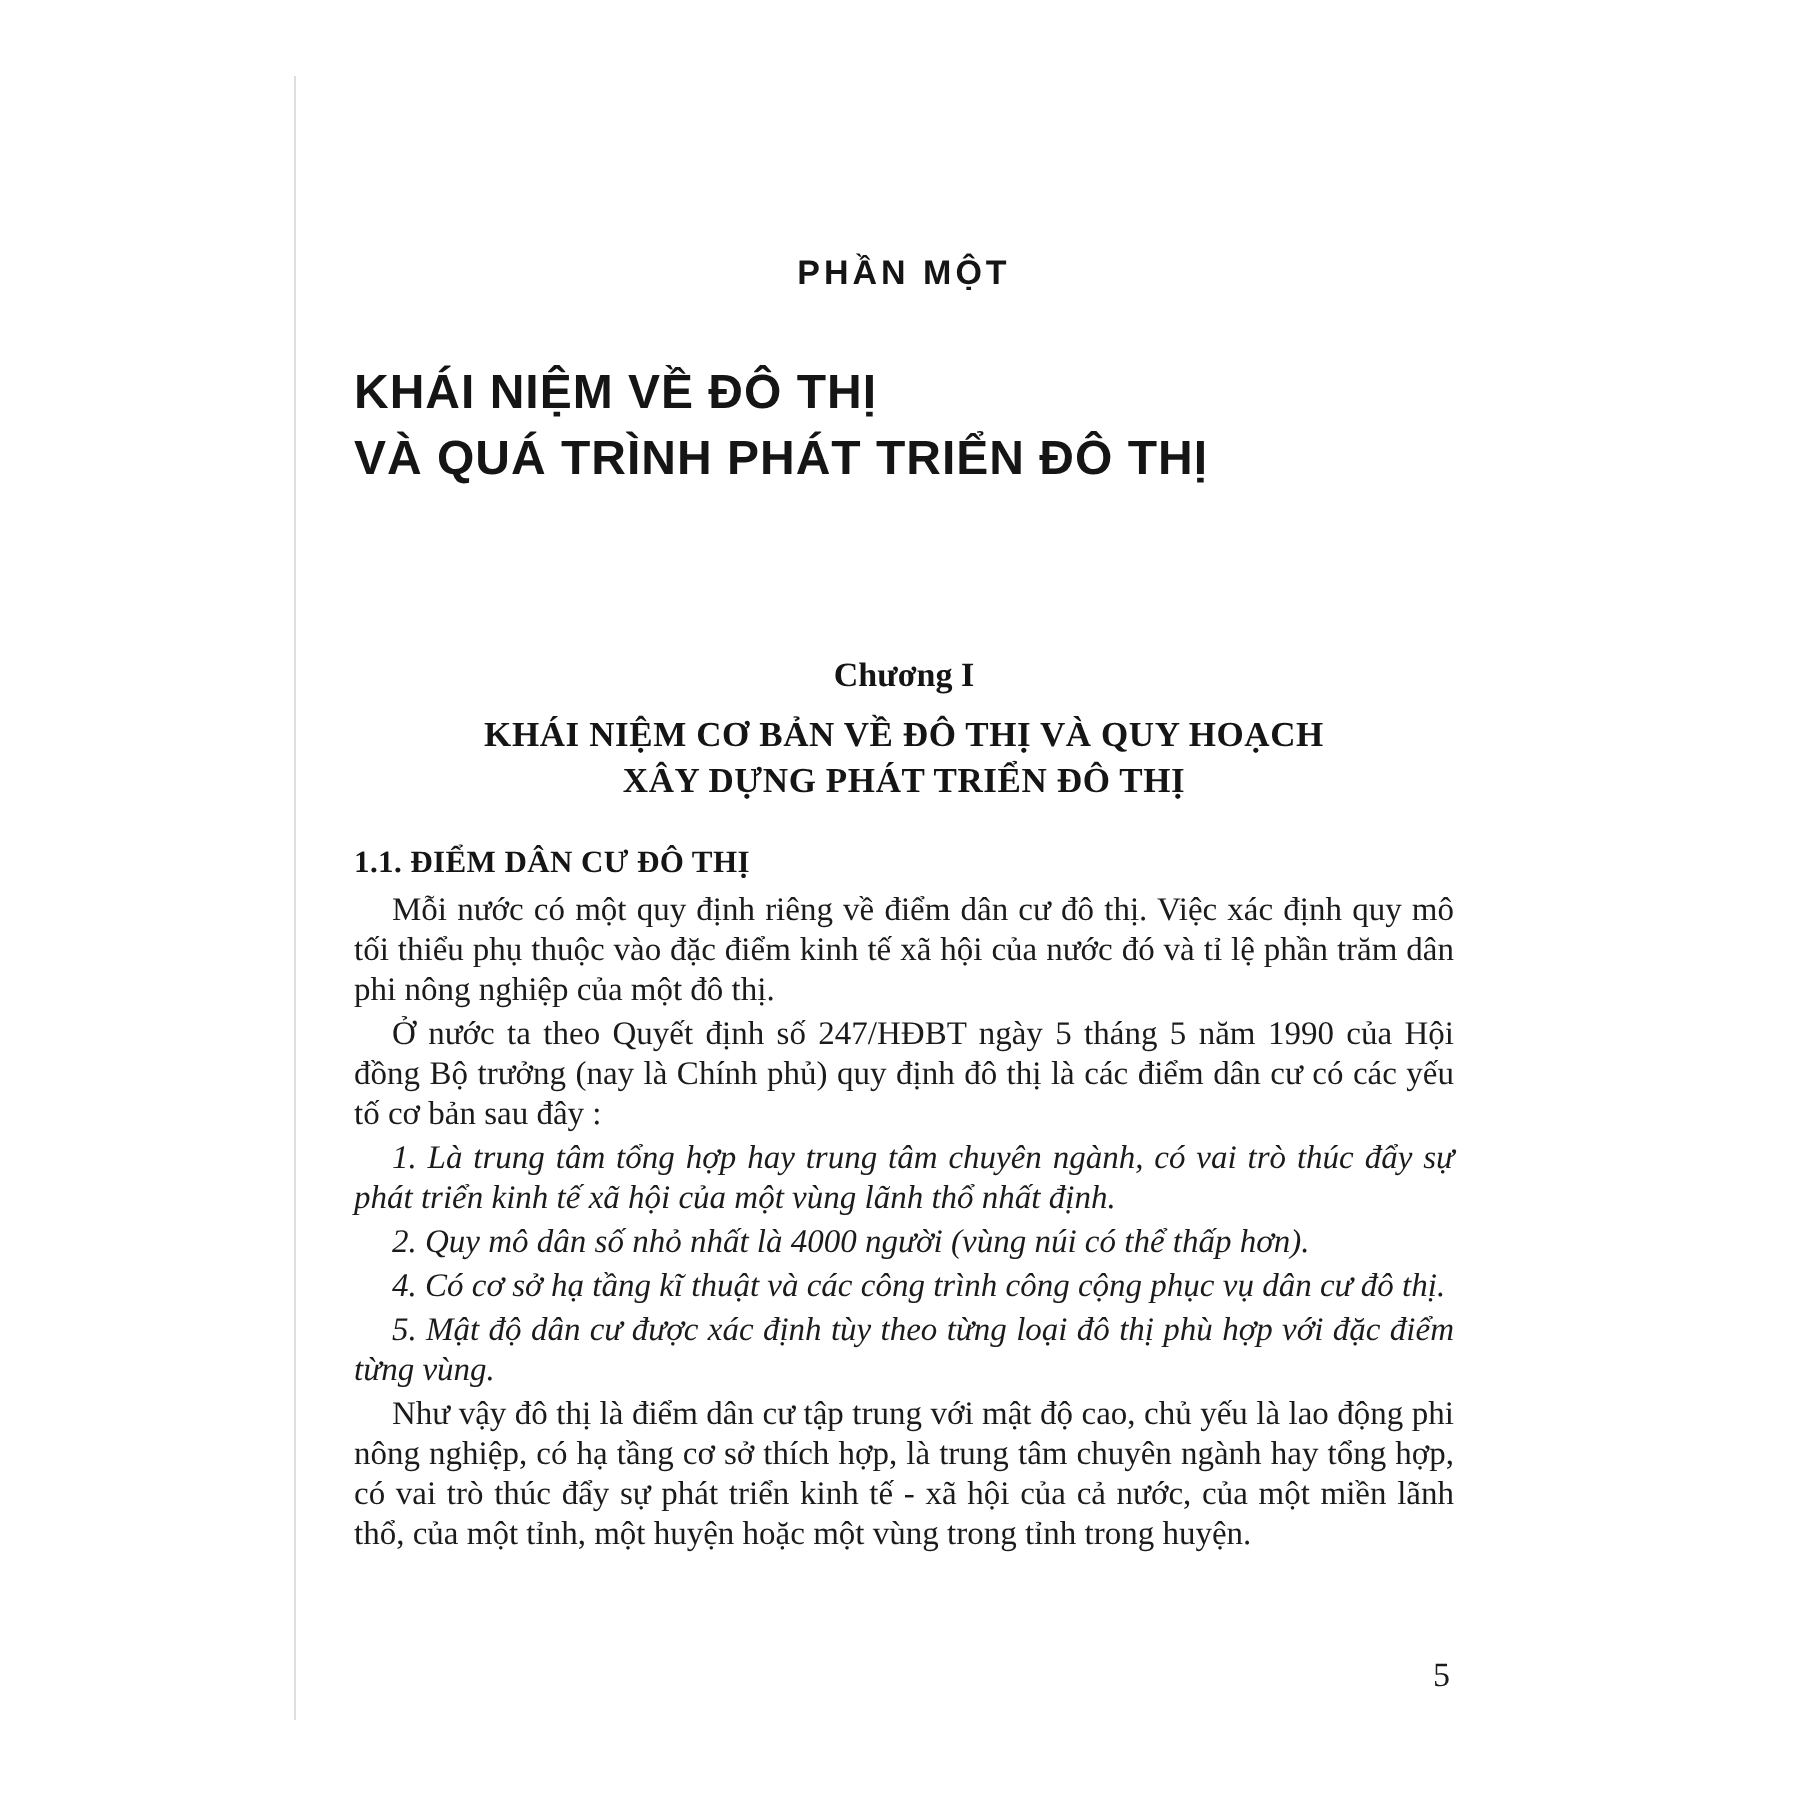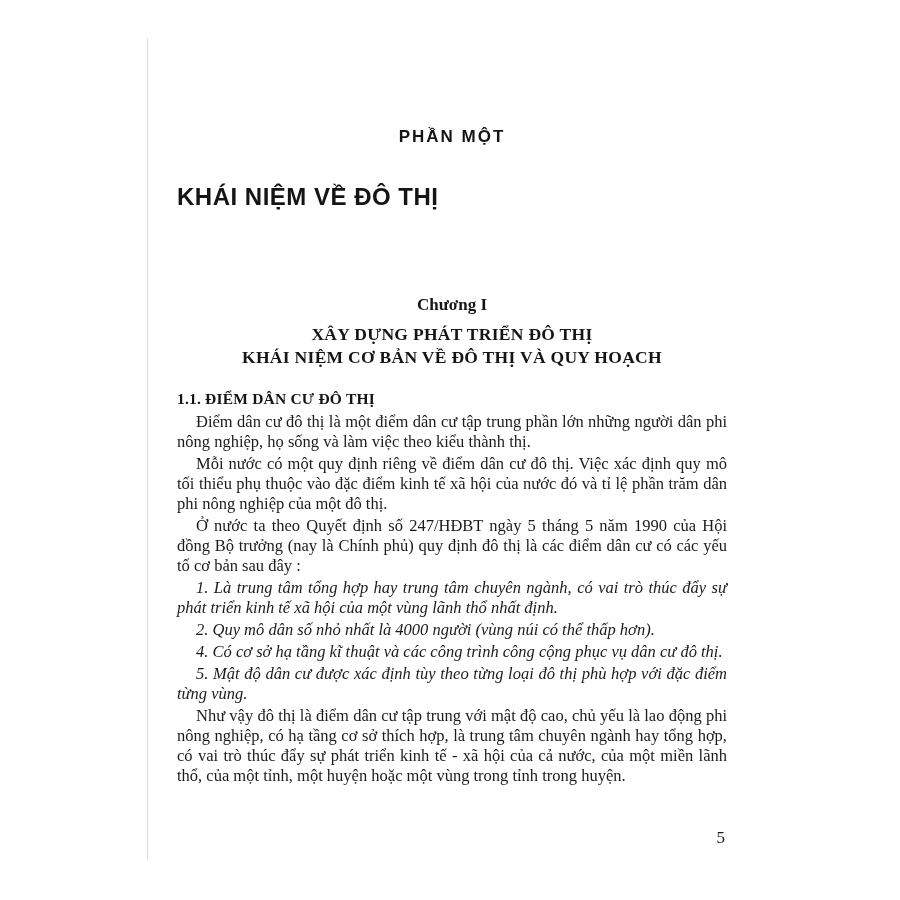--- a/index.html
+++ b/index.html
@@ -101,33 +101,33 @@
 <div class="page">
 
   <div class="edge-line"></div>
 
   <div class="content">
 
     <div class="part-label">PHẦN MỘT</div>
 
     <div class="book-title">
       <div>KHÁI NIỆM VỀ ĐÔ THỊ</div>
+      <div>VÀ QUÁ TRÌNH PHÁT TRIỂN ĐÔ THỊ</div>
     </div>
 
     <div class="chapter-label">Chương I</div>
 
     <div class="chapter-title">
+      <div>KHÁI NIỆM CƠ BẢN VỀ ĐÔ THỊ VÀ QUY HOẠCH</div>
       <div>XÂY DỰNG PHÁT TRIỂN ĐÔ THỊ</div>
-      <div>KHÁI NIỆM CƠ BẢN VỀ ĐÔ THỊ VÀ QUY HOẠCH</div>
     </div>
 
     <div class="section-heading">1.1. ĐIỂM DÂN CƯ ĐÔ THỊ</div>
 
     <div class="body-text">
-      <p>Điểm dân cư đô thị là một điểm dân cư tập trung phần lớn những người dân phi nông nghiệp, họ sống và làm việc theo kiểu thành thị.</p>
       <p>Mỗi nước có một quy định riêng về điểm dân cư đô thị. Việc xác định quy mô tối thiểu phụ thuộc vào đặc điểm kinh tế xã hội của nước đó và tỉ lệ phần trăm dân phi nông nghiệp của một đô thị.</p>
       <p>Ở nước ta theo Quyết định số 247/HĐBT ngày 5 tháng 5 năm 1990 của Hội đồng Bộ trưởng (nay là Chính phủ) quy định đô thị là các điểm dân cư có các yếu tố cơ bản sau đây :</p>
       <p class="item">1. Là trung tâm tổng hợp hay trung tâm chuyên ngành, có vai trò thúc đẩy sự phát triển kinh tế xã hội của một vùng lãnh thổ nhất định.</p>
       <p class="item">2. Quy mô dân số nhỏ nhất là 4000 người (vùng núi có thể thấp hơn).</p>
       <p class="item">4. Có cơ sở hạ tầng kĩ thuật và các công trình công cộng phục vụ dân cư đô thị.</p>
       <p class="item">5. Mật độ dân cư được xác định tùy theo từng loại đô thị phù hợp với đặc điểm từng vùng.</p>
       <p>Như vậy đô thị là điểm dân cư tập trung với mật độ cao, chủ yếu là lao động phi nông nghiệp, có hạ tầng cơ sở thích hợp, là trung tâm chuyên ngành hay tổng hợp, có vai trò thúc đẩy sự phát triển kinh tế - xã hội của cả nước, của một miền lãnh thổ, của một tỉnh, một huyện hoặc một vùng trong tỉnh trong huyện.</p>
     </div>
 
   </div>

